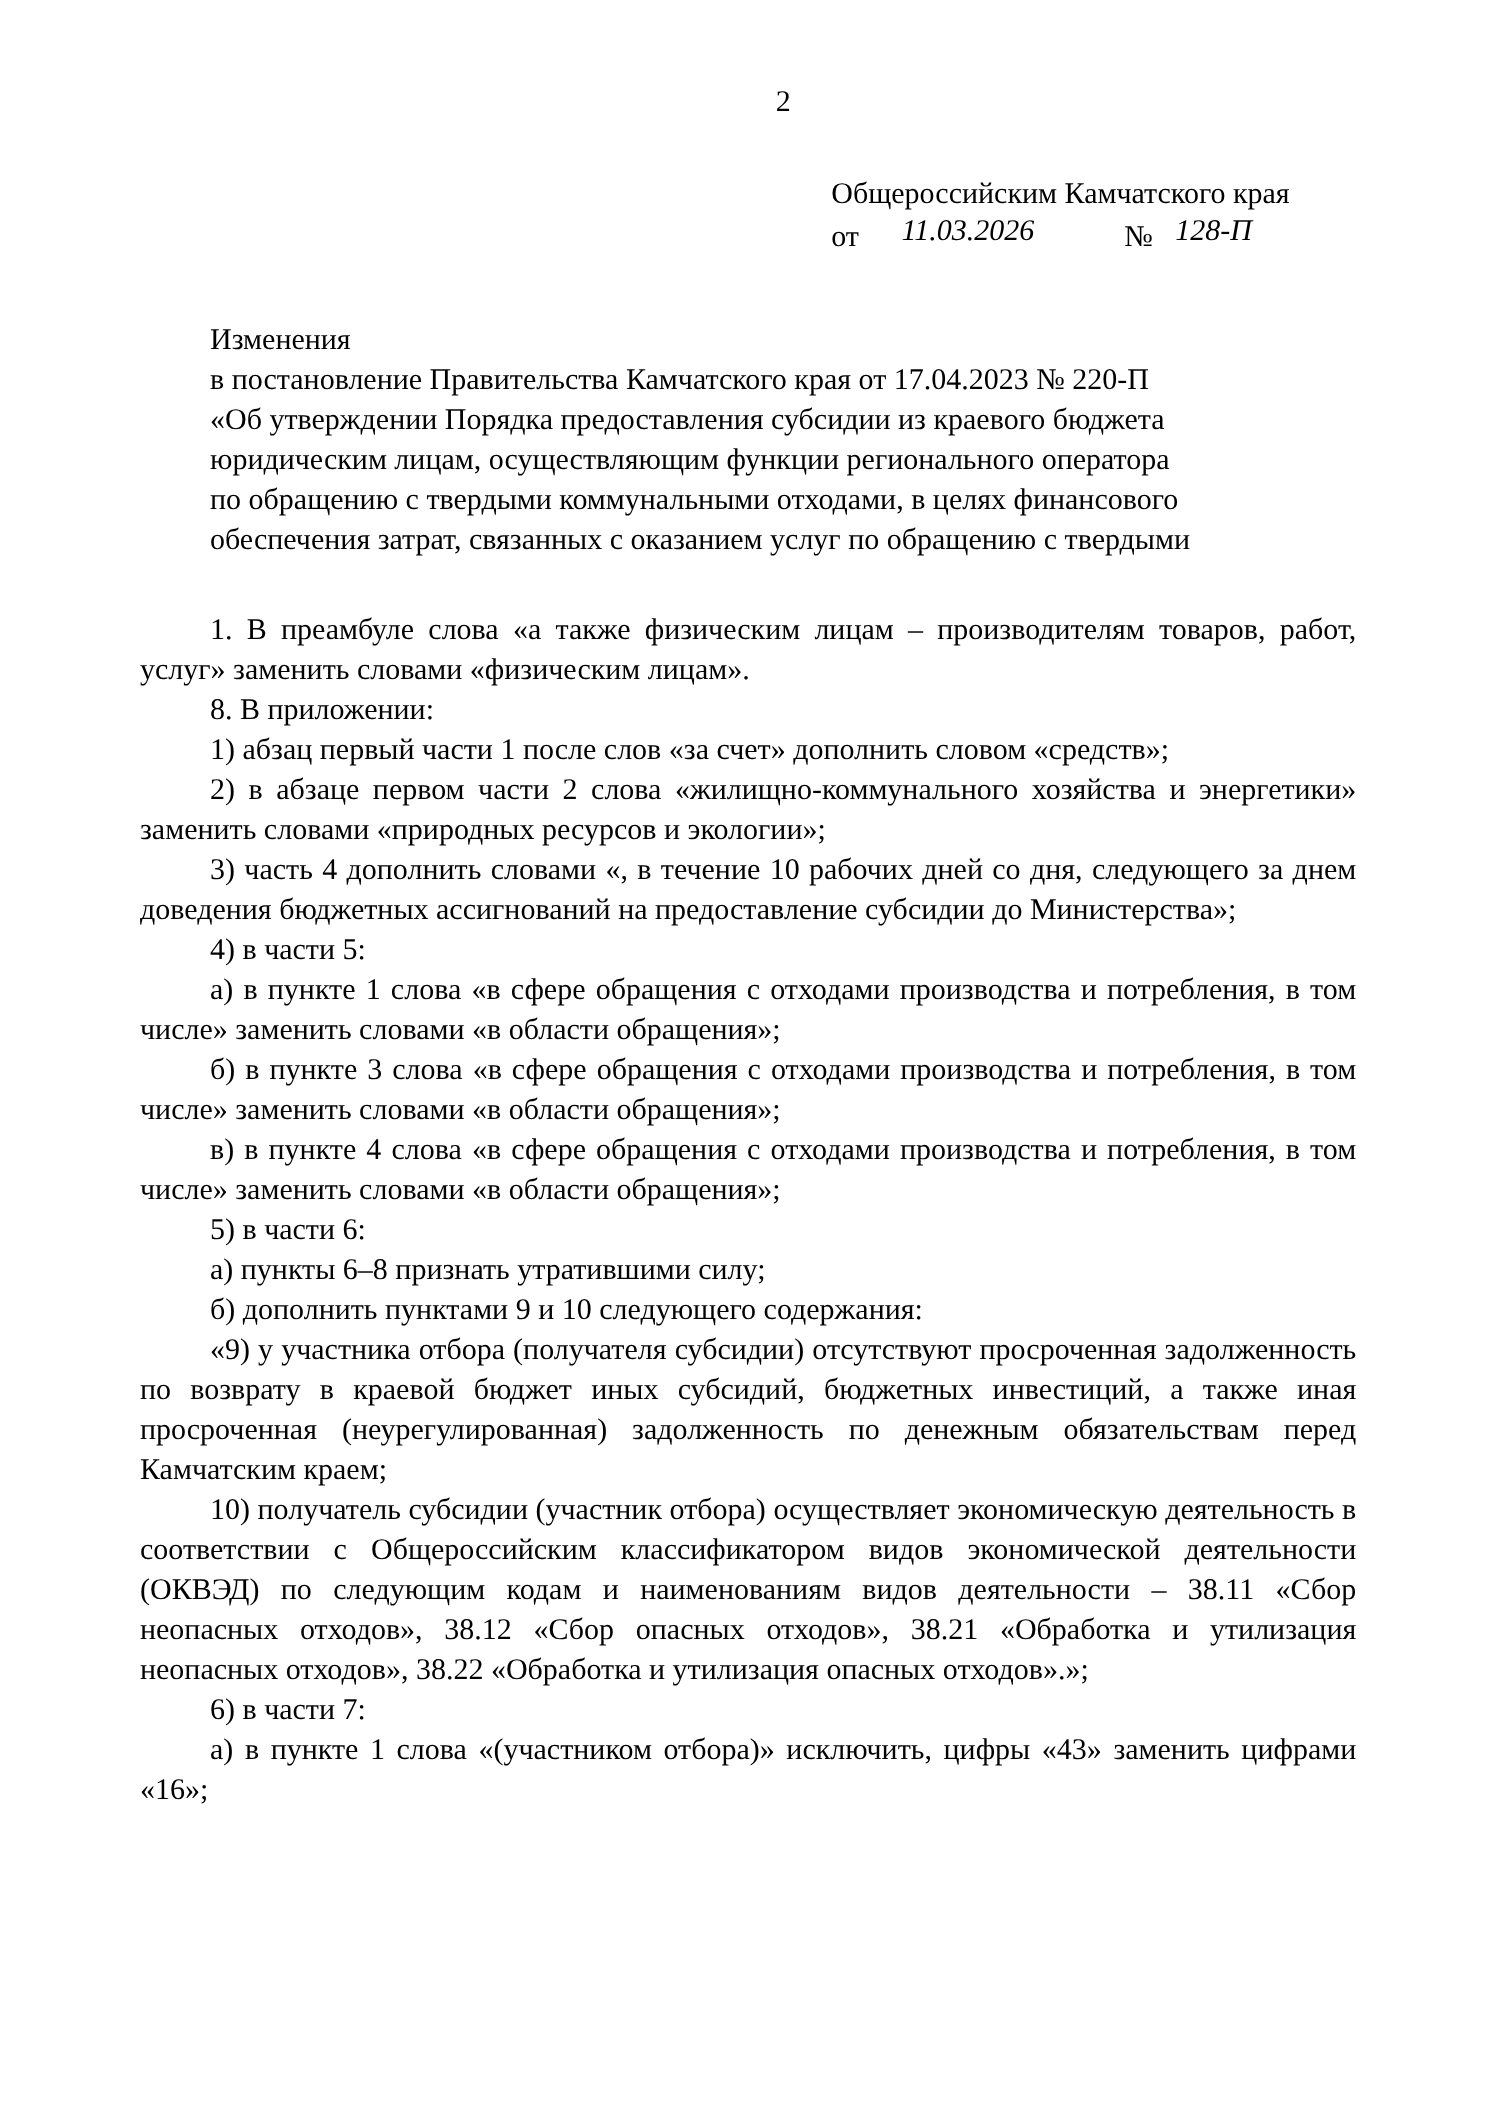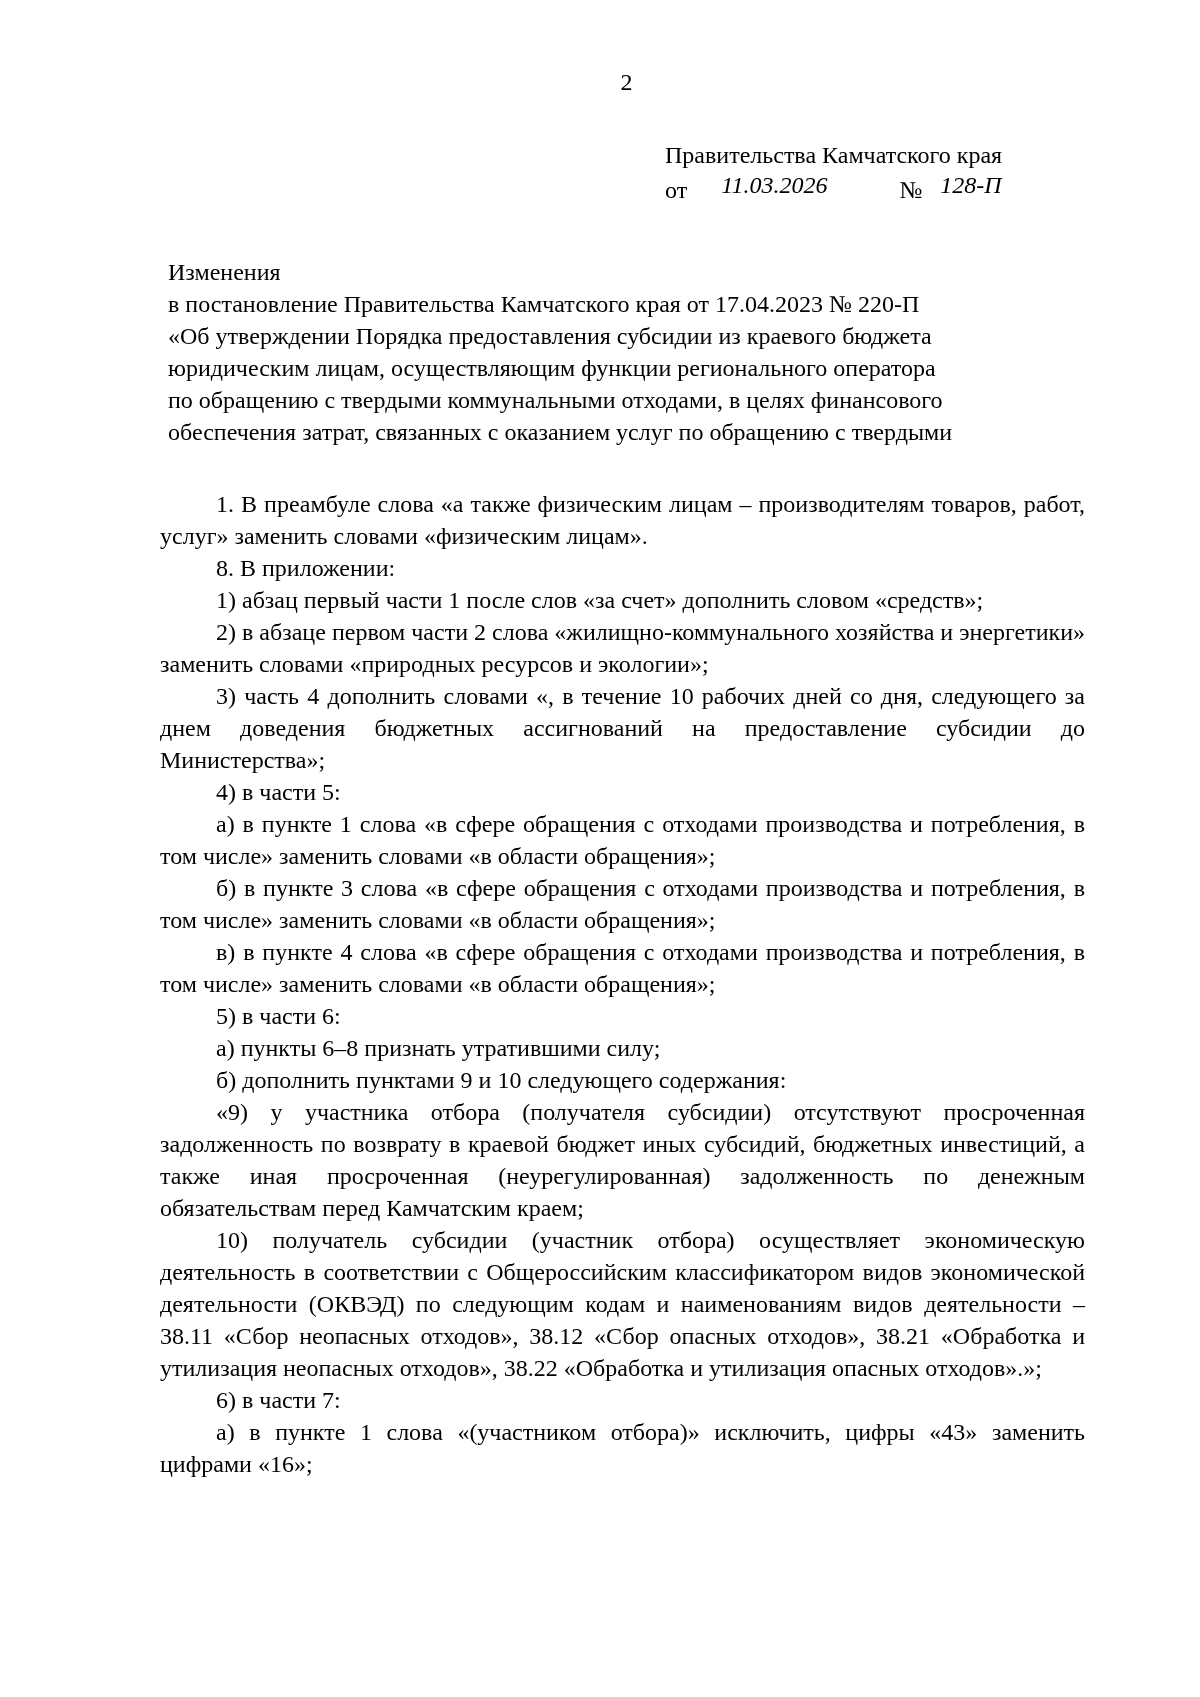--- a/index.html
+++ b/index.html
@@ -41,38 +41,37 @@
   .header-date-line .num-sign   { margin-left: 72px; }
   .header-date-line .num-value  { margin-left: 18px; }
   .title-block {
     margin-top: 48px;
     text-align: left;
     padding-left: 56px;
     line-height: 32px;
   }
   .body-text {
     margin-top: 40px;
-    margin-left: 48px;
   }
   .body-text p.para {
     margin: 0;
     text-indent: 56px;
     text-align: justify;
     line-height: 32px;
   }
 </style>
 </head>
 <body>
 
 <div class="page">
 
   <div class="page-number">2</div>
 
   <div class="header-block">
-    <div>Правительства Камчатского края</div>
+    <div>Общероссийским Камчатского края</div>
     <div class="header-date-line">
       <span>от</span><span class="fill-in date-value">11.03.2026</span><span class="num-sign">№</span><span class="fill-in num-value">128-П</span>
     </div>
   </div>
 
   <div class="title-block">
     <div class="title-heading">Изменения</div>
     <div>
         <div class="title-line">в постановление Правительства Камчатского края от 17.04.2023 № 220-П</div>
         <div class="title-line">«Об утверждении Порядка предоставления субсидии из краевого бюджета</div>

